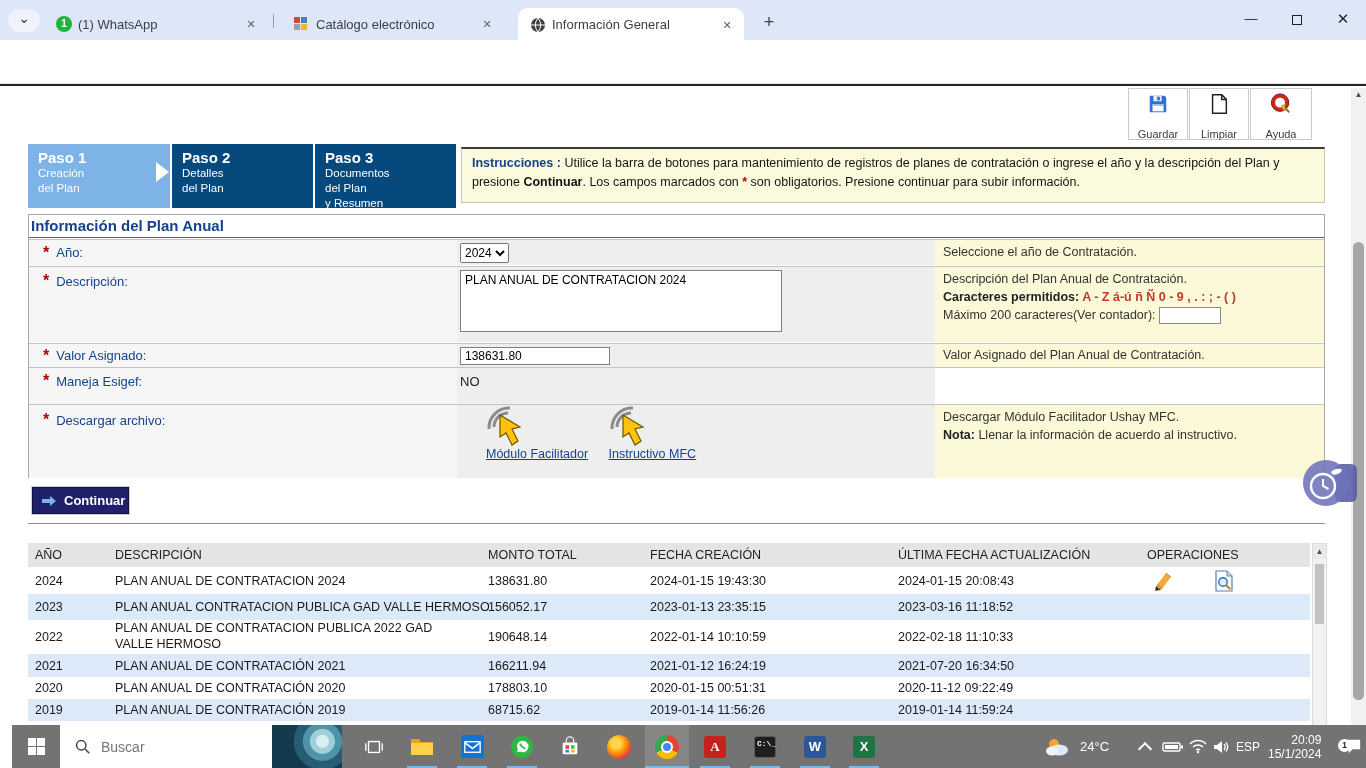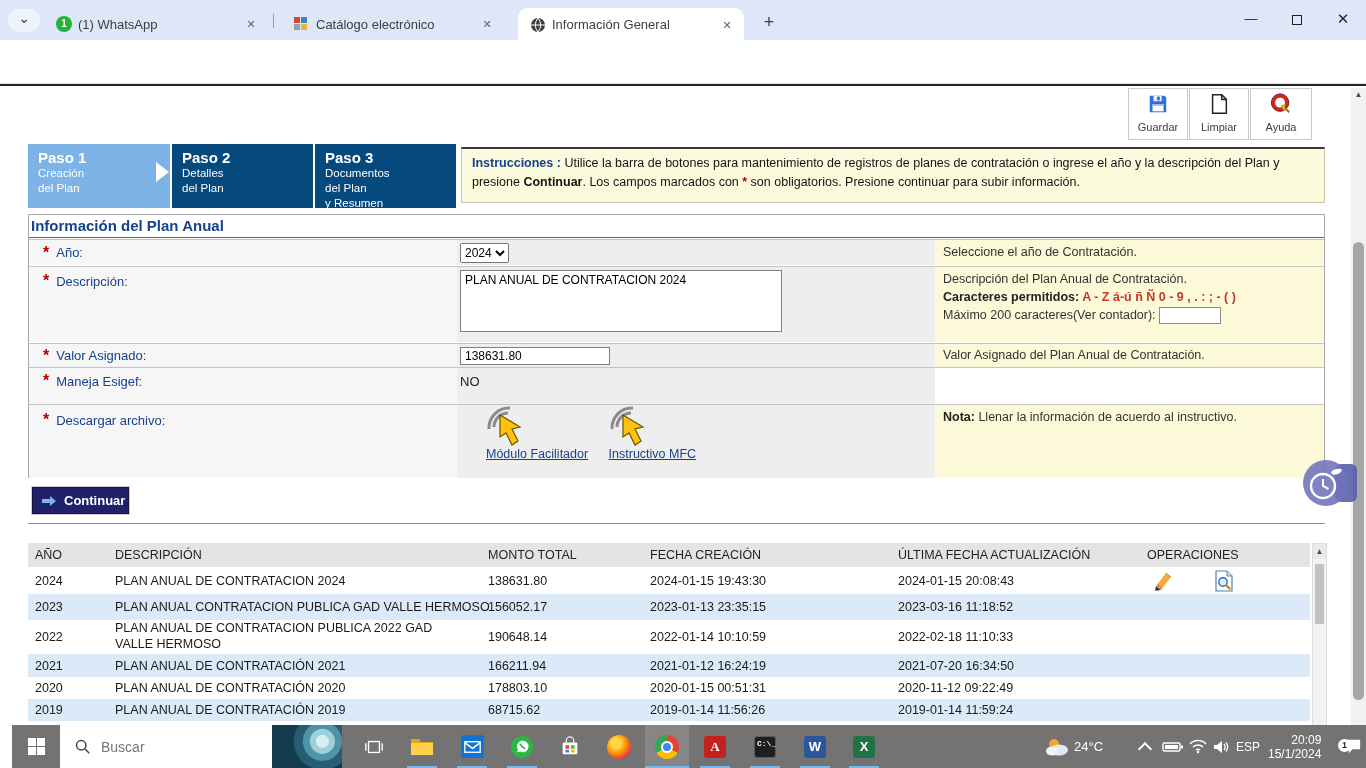--- a/index.html
+++ b/index.html
@@ -30,21 +30,21 @@
 .navico{position:absolute;top:50px;width:26px;height:26px;text-align:center;line-height:26px;font-size:17px;color:#54585e}
 #urlpill{position:absolute;left:118px;top:46px;width:1032px;height:32px;border-radius:16px;background:#f1f3f4;display:flex;align-items:center;padding:0 14px;gap:10px}
 #urltext{font-size:13.5px;color:#202124;white-space:nowrap;overflow:hidden}
 .sep-v{position:absolute;left:1240px;top:52px;width:1px;height:20px;background:#dadce0}
 
 
 #page{position:absolute;top:84px;left:0;width:1366px;height:641px;background:#fff;border-top:2px solid #262626;overflow:hidden}
 
 
 .ptb{position:absolute;top:2px;height:52px;background:#fff;border:1px solid #c9c9c9;text-align:center;padding-top:4px;cursor:pointer}
-.ptb .lbl{font-size:11px;color:#3d3d3d;margin-top:6px}
+.ptb .lbl{font-size:11px;color:#3d3d3d;margin-top:13px}
 .ptb svg{margin:0 auto}
 
 
 #pgsb{position:absolute;right:0;top:2px;width:15px;height:637px;background:#f1f1f1}
 #pgsb .arr{width:15px;height:14px;text-align:center;font-size:8px;color:#4d4d4d;line-height:14px}
 #pgsb .thumb{position:absolute;left:2px;top:154px;width:11px;height:458px;background:#a6a6a6;border-radius:6px}
 
 
 .step{position:absolute;top:58px;height:64px;color:#fff;padding:5px 0 0 10px}
 .step .st{font-size:15px;font-weight:bold}
@@ -319,20 +319,21 @@
             <svg viewBox="0 0 46 42" width="46" height="42">
                 <path d="M8 22 A14 14 0 0 1 22 8" fill="none" stroke="#8b8b8b" stroke-width="3"></path>
                 <path d="M3 24 A20 20 0 0 1 24 3" fill="none" stroke="#8b8b8b" stroke-width="3"></path>
                 <path d="M14 10 L34 22 L26 24 L32 36 L26 40 L20 28 L14 32 Z" fill="#ffc20e" stroke="#6b5500" stroke-width="1.2"></path>
               </svg>
           </span>
           <div class="dl-link">Instructivo MFC</div>
         </div>
       </div>
       <div class="fh">
+        <div>Descargar Módulo Facilitador Ushay MFC.</div>
         <div><span class="charlbl">Nota: </span><span>Llenar la información de acuerdo al instructivo.</span></div>
       </div>
     </div>
   </div>
 
   <div id="btncont">
     <span style="display:inline-flex">
       <svg viewBox="0 0 16 12" width="16" height="12">
           <path d="M1 4h8V1l6 5-6 5V8H1z" fill="#7fb2e5"></path>
         </svg>
@@ -521,21 +522,21 @@
   </div>
   <div class="tbi" style="left:781px">
     <div class="sqico" style="background:#2b579a">W</div>
     <div class="runline"></div>
   </div>
   <div class="tbi" style="left:830px">
     <div class="sqico" style="background:#217346">X</div>
     <div class="runline"></div>
   </div>
 
-  <div class="tray" style="left:1032px;gap:4px">
+  <div class="tray" style="left:1032px;gap:10px">
     <span>
       <svg viewBox="0 0 26 20" width="26" height="20">
           <circle cx="10" cy="7" r="5" fill="#f7a32a"></circle>
           <ellipse cx="15" cy="13" rx="9" ry="5.5" fill="#dfe9f5"></ellipse>
           <ellipse cx="8" cy="14" rx="6" ry="4.5" fill="#eef4fb"></ellipse>
         </svg>
     </span>
     <span class="traytxt">24°C</span>
   </div>
   <div class="tray" style="left:1128px">

